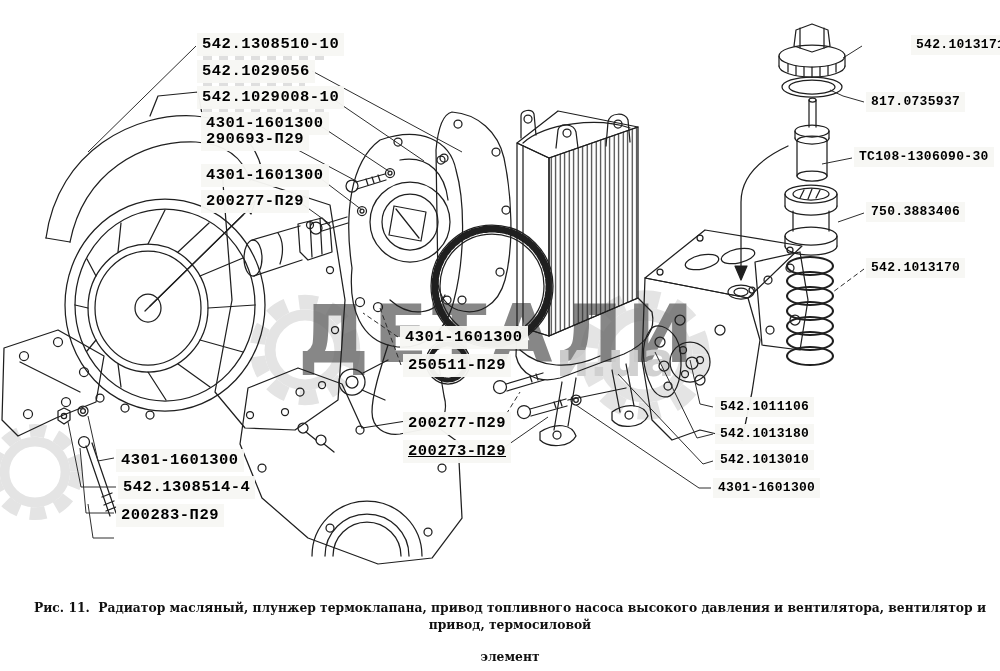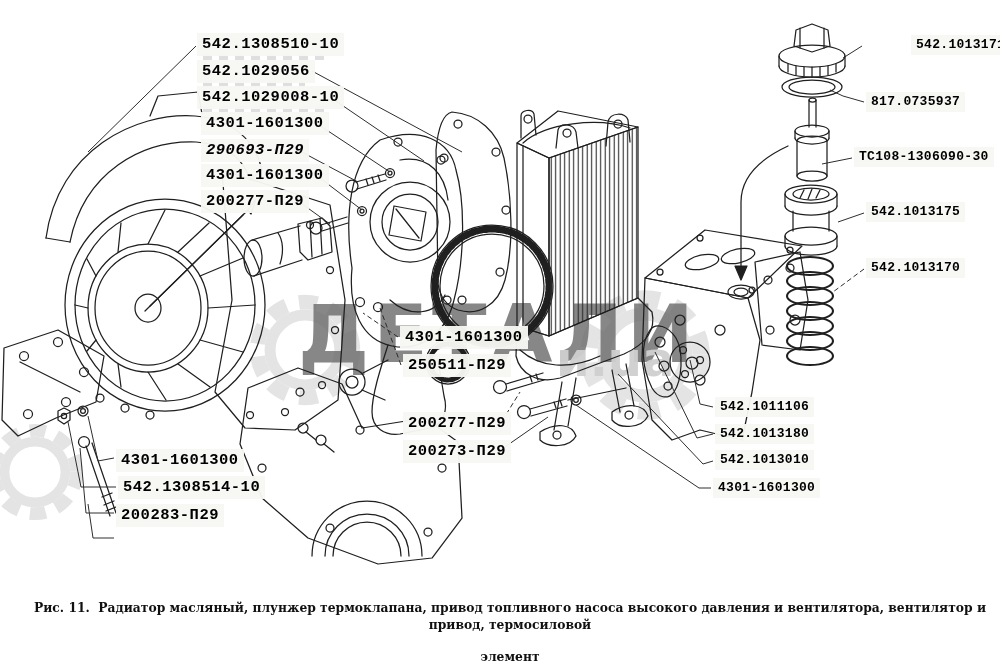--- a/index.html
+++ b/index.html
@@ -346,38 +346,38 @@
         <polyline points="114,513 86,513 80,448"></polyline>
         <polyline points="114,538 93,538 88,504"></polyline>
       </g>
   </svg>
 
   <div class="labels-layer">
       <div class="plabel" style="left: 197px; top: 33px;">542.1308510-10</div>
       <div class="plabel" style="left: 197px; top: 60px;">542.1029056</div>
       <div class="plabel" style="left: 197px; top: 86px;">542.1029008-10</div>
       <div class="plabel" style="left: 201px; top: 112px;">4301-1601300</div>
-      <div class="plabel" style="left: 201px; top: 139px; font-style: italic;">290693-П29</div>
+      <div class="plabel" style="left: 201px; top: 128px;">290693-П29</div>
       <div class="plabel" style="left: 201px; top: 164px;">4301-1601300</div>
       <div class="plabel" style="left: 201px; top: 190px;">200277-П29</div>
       <div class="plabel sm" style="left: 864px; top: 35px; margin-left: 47px;">542.1013171</div>
       <div class="plabel sm" style="left: 866px; top: 92px;">817.0735937</div>
       <div class="plabel sm" style="left: 854px; top: 147px;">ТС108-1306090-30</div>
-      <div class="plabel sm" style="left: 866px; top: 202px;">542.1013175</div>
+      <div class="plabel sm" style="left: 866px; top: 202px;">750.3883406</div>
       <div class="plabel sm" style="left: 866px; top: 258px;">542.1013170</div>
       <div class="plabel" style="left: 400px; top: 326px;">4301-1601300</div>
       <div class="plabel" style="left: 403px; top: 354px;">250511-П29</div>
       <div class="plabel" style="left: 403px; top: 412px;">200277-П29</div>
-      <div class="plabel" style="left: 403px; top: 440px;">200273-П29</div>
+      <div class="plabel" style="left: 403px; top: 440px; text-decoration: underline;">200273-П29</div>
       <div class="plabel sm" style="left: 715px; top: 397px;">542.1011106</div>
       <div class="plabel sm" style="left: 715px; top: 424px;">542.1013180</div>
       <div class="plabel sm" style="left: 715px; top: 450px;">542.1013010</div>
       <div class="plabel sm" style="left: 713px; top: 478px;">4301-1601300</div>
       <div class="plabel" style="left: 116px; top: 449px;">4301-1601300</div>
-      <div class="plabel" style="left: 118px; top: 476px;">542.1308514-10</div>
+      <div class="plabel" style="left: 118px; top: 476px;">542.1308514-4</div>
       <div class="plabel" style="left: 116px; top: 504px;">200283-П29</div>
     </div>
 
   <div class="caption">
     <div><span>Рис. 11.</span>&nbsp;&nbsp;<span>Радиатор масляный, плунжер термоклапана, привод топливного насоса высокого давления и вентилятора, вентилятор и привод, термосиловой</span></div>
     <div class="line2">элемент</div>
   </div>
 
 </div>
 

